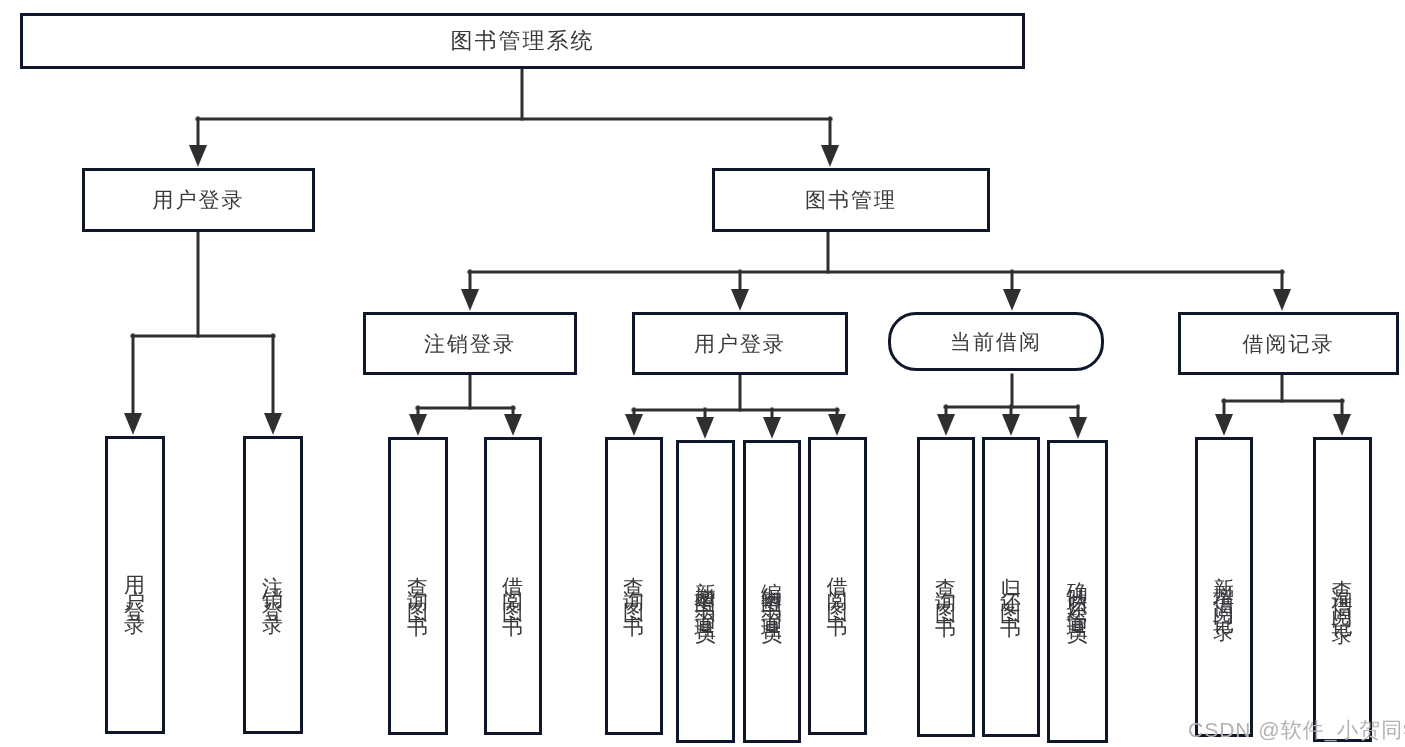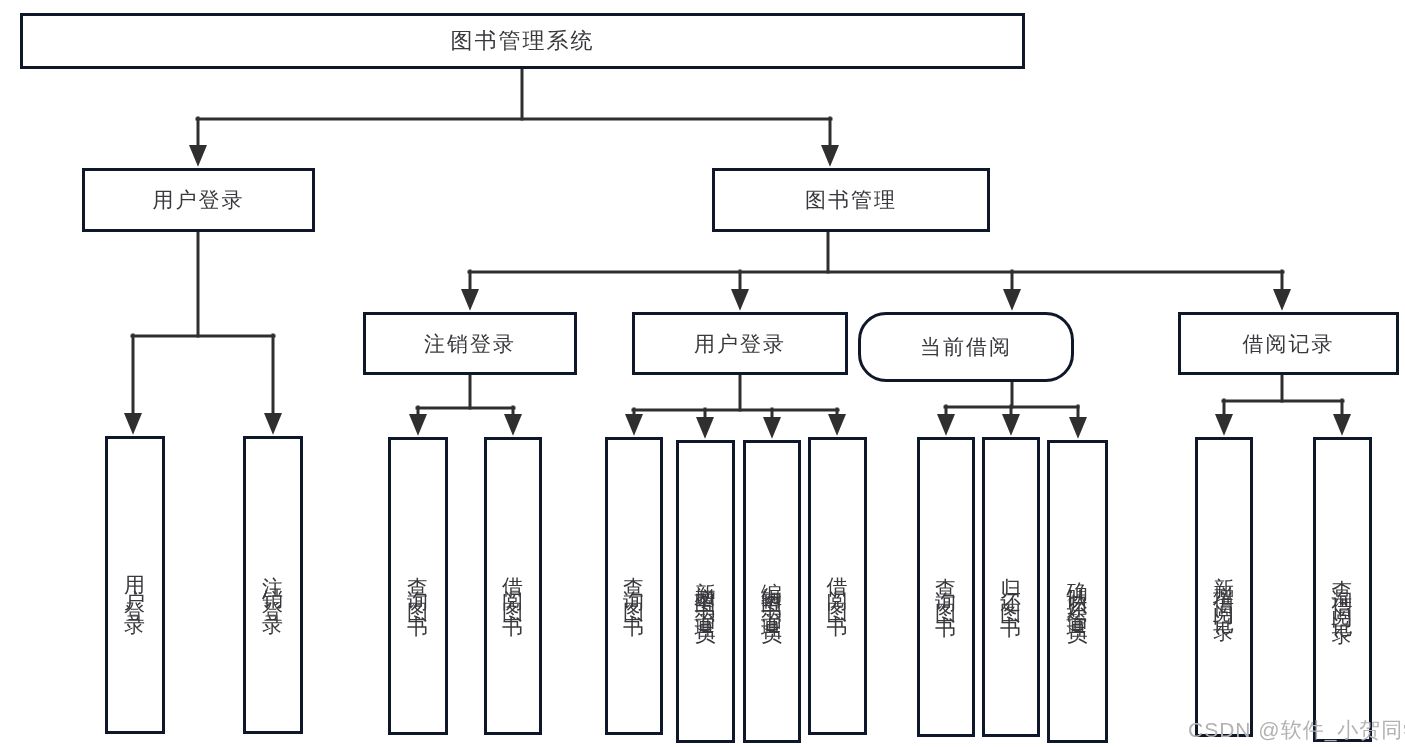--- a/index.html
+++ b/index.html
@@ -115,21 +115,21 @@
     </g>
   </svg>
 
   <div class="box h root-box" style="left:20px; top:13px; width:1005px; height:56px;">图书管理系统</div>
 
   <div class="box h" style="left:82px; top:168px; width:233px; height:64px;">用户登录</div>
   <div class="box h" style="left:712px; top:168px; width:278px; height:64px;">图书管理</div>
 
   <div class="box h" style="left:363px; top:312px; width:214px; height:63px;">注销登录</div>
   <div class="box h" style="left:632px; top:312px; width:216px; height:63px;">用户登录</div>
-  <div class="box h" style="left:858px; top:312px; width:216px; height:70px;border-radius:28px;">当前借阅</div>
+  <div class="box h" style="left:888px; top:312px; width:216px; height:59px;border-radius:28px;">当前借阅</div>
   <div class="box h" style="left:1168px; top:312px; width:221px; height:63px;margin-left:10px;">借阅记录</div>
 
   <div class="box v sp-wide" style="left:105px; top:436px; width:60px; height:298px;">用户登录</div>
   <div class="box v sp-wide" style="left:243px; top:436px; width:60px; height:298px;">注销登录</div>
 
   <div class="box v sp-wide" style="left:388px; top:437px; width:60px; height:298px;">查询图书</div>
   <div class="box v sp-wide" style="left:484px; top:437px; width:58px; height:298px;">借阅图书</div>
 
   <div class="box v sp-wide" style="left:605px; top:437px; width:58px; height:298px;">查询图书</div>
   <div class="box v sp-tight" style="left:676px; top:440px; width:59px; height:303px;">新增图书（管理员）</div>

